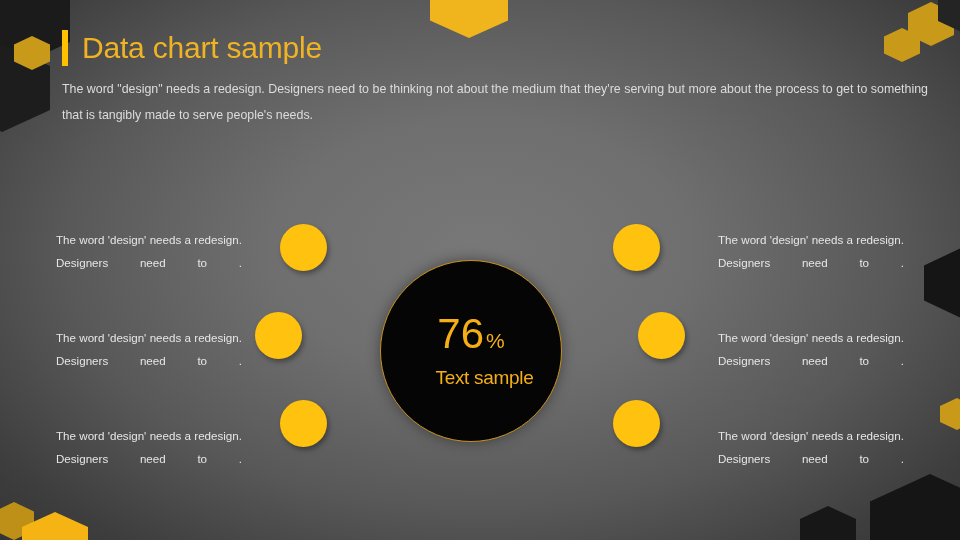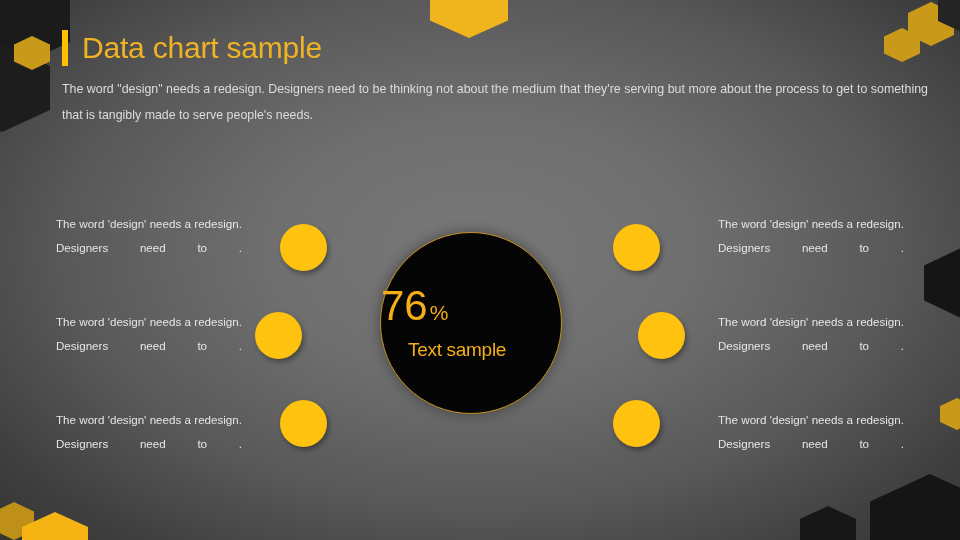--- a/index.html
+++ b/index.html
@@ -74,21 +74,22 @@
     left: 0;
     top: 196px;
     width: 960px;
     height: 290px;
   }
 
   .row {
     position: absolute;
     height: 74px;
     display: flex;
-    align-items: flex-end;
+    align-items: flex-start;
+    margin-top: 20px;
   }
   .row-left  { left: 56px;  width: 290px; justify-content: flex-start; }
   .row-right { right: 56px; width: 290px; justify-content: flex-end; }
 
   .row-l1 { top: 12px; }
   .row-l2 { top: 110px; }
   .row-l3 { top: 208px; }
   .row-r1 { top: 12px; }
   .row-r2 { top: 110px; }
   .row-r3 { top: 208px; }
@@ -117,30 +118,30 @@
   .dot-l2 { left: 255px; top: 312px; width: 47px; height: 47px; }
   .dot-l3 { left: 280px; top: 400px; width: 47px; height: 47px; }
   .dot-r1 { left: 613px; top: 224px; width: 47px; height: 47px; }
   .dot-r2 { left: 638px; top: 312px; width: 47px; height: 47px; }
   .dot-r3 { left: 613px; top: 400px; width: 47px; height: 47px; }
 
   
   .center-circle {
     position: absolute;
     left: 380px;
-    top: 232px;
+    top: 260px;
     width: 182px;
     height: 182px;
     border-radius: 50%;
     background: #050505;
     border: 1.5px solid #c8921a;
     box-sizing: border-box;
     display: flex;
     flex-direction: column;
-    align-items: flex-start;
+    align-items: center;
     justify-content: center;
     box-shadow: 0 0 14px rgba(0,0,0,0.4);
   }
   .cc-value {
     color: #f5ae18;
     font-size: 42px;
     line-height: 1;
     display: flex;
     align-items: baseline;
   }

